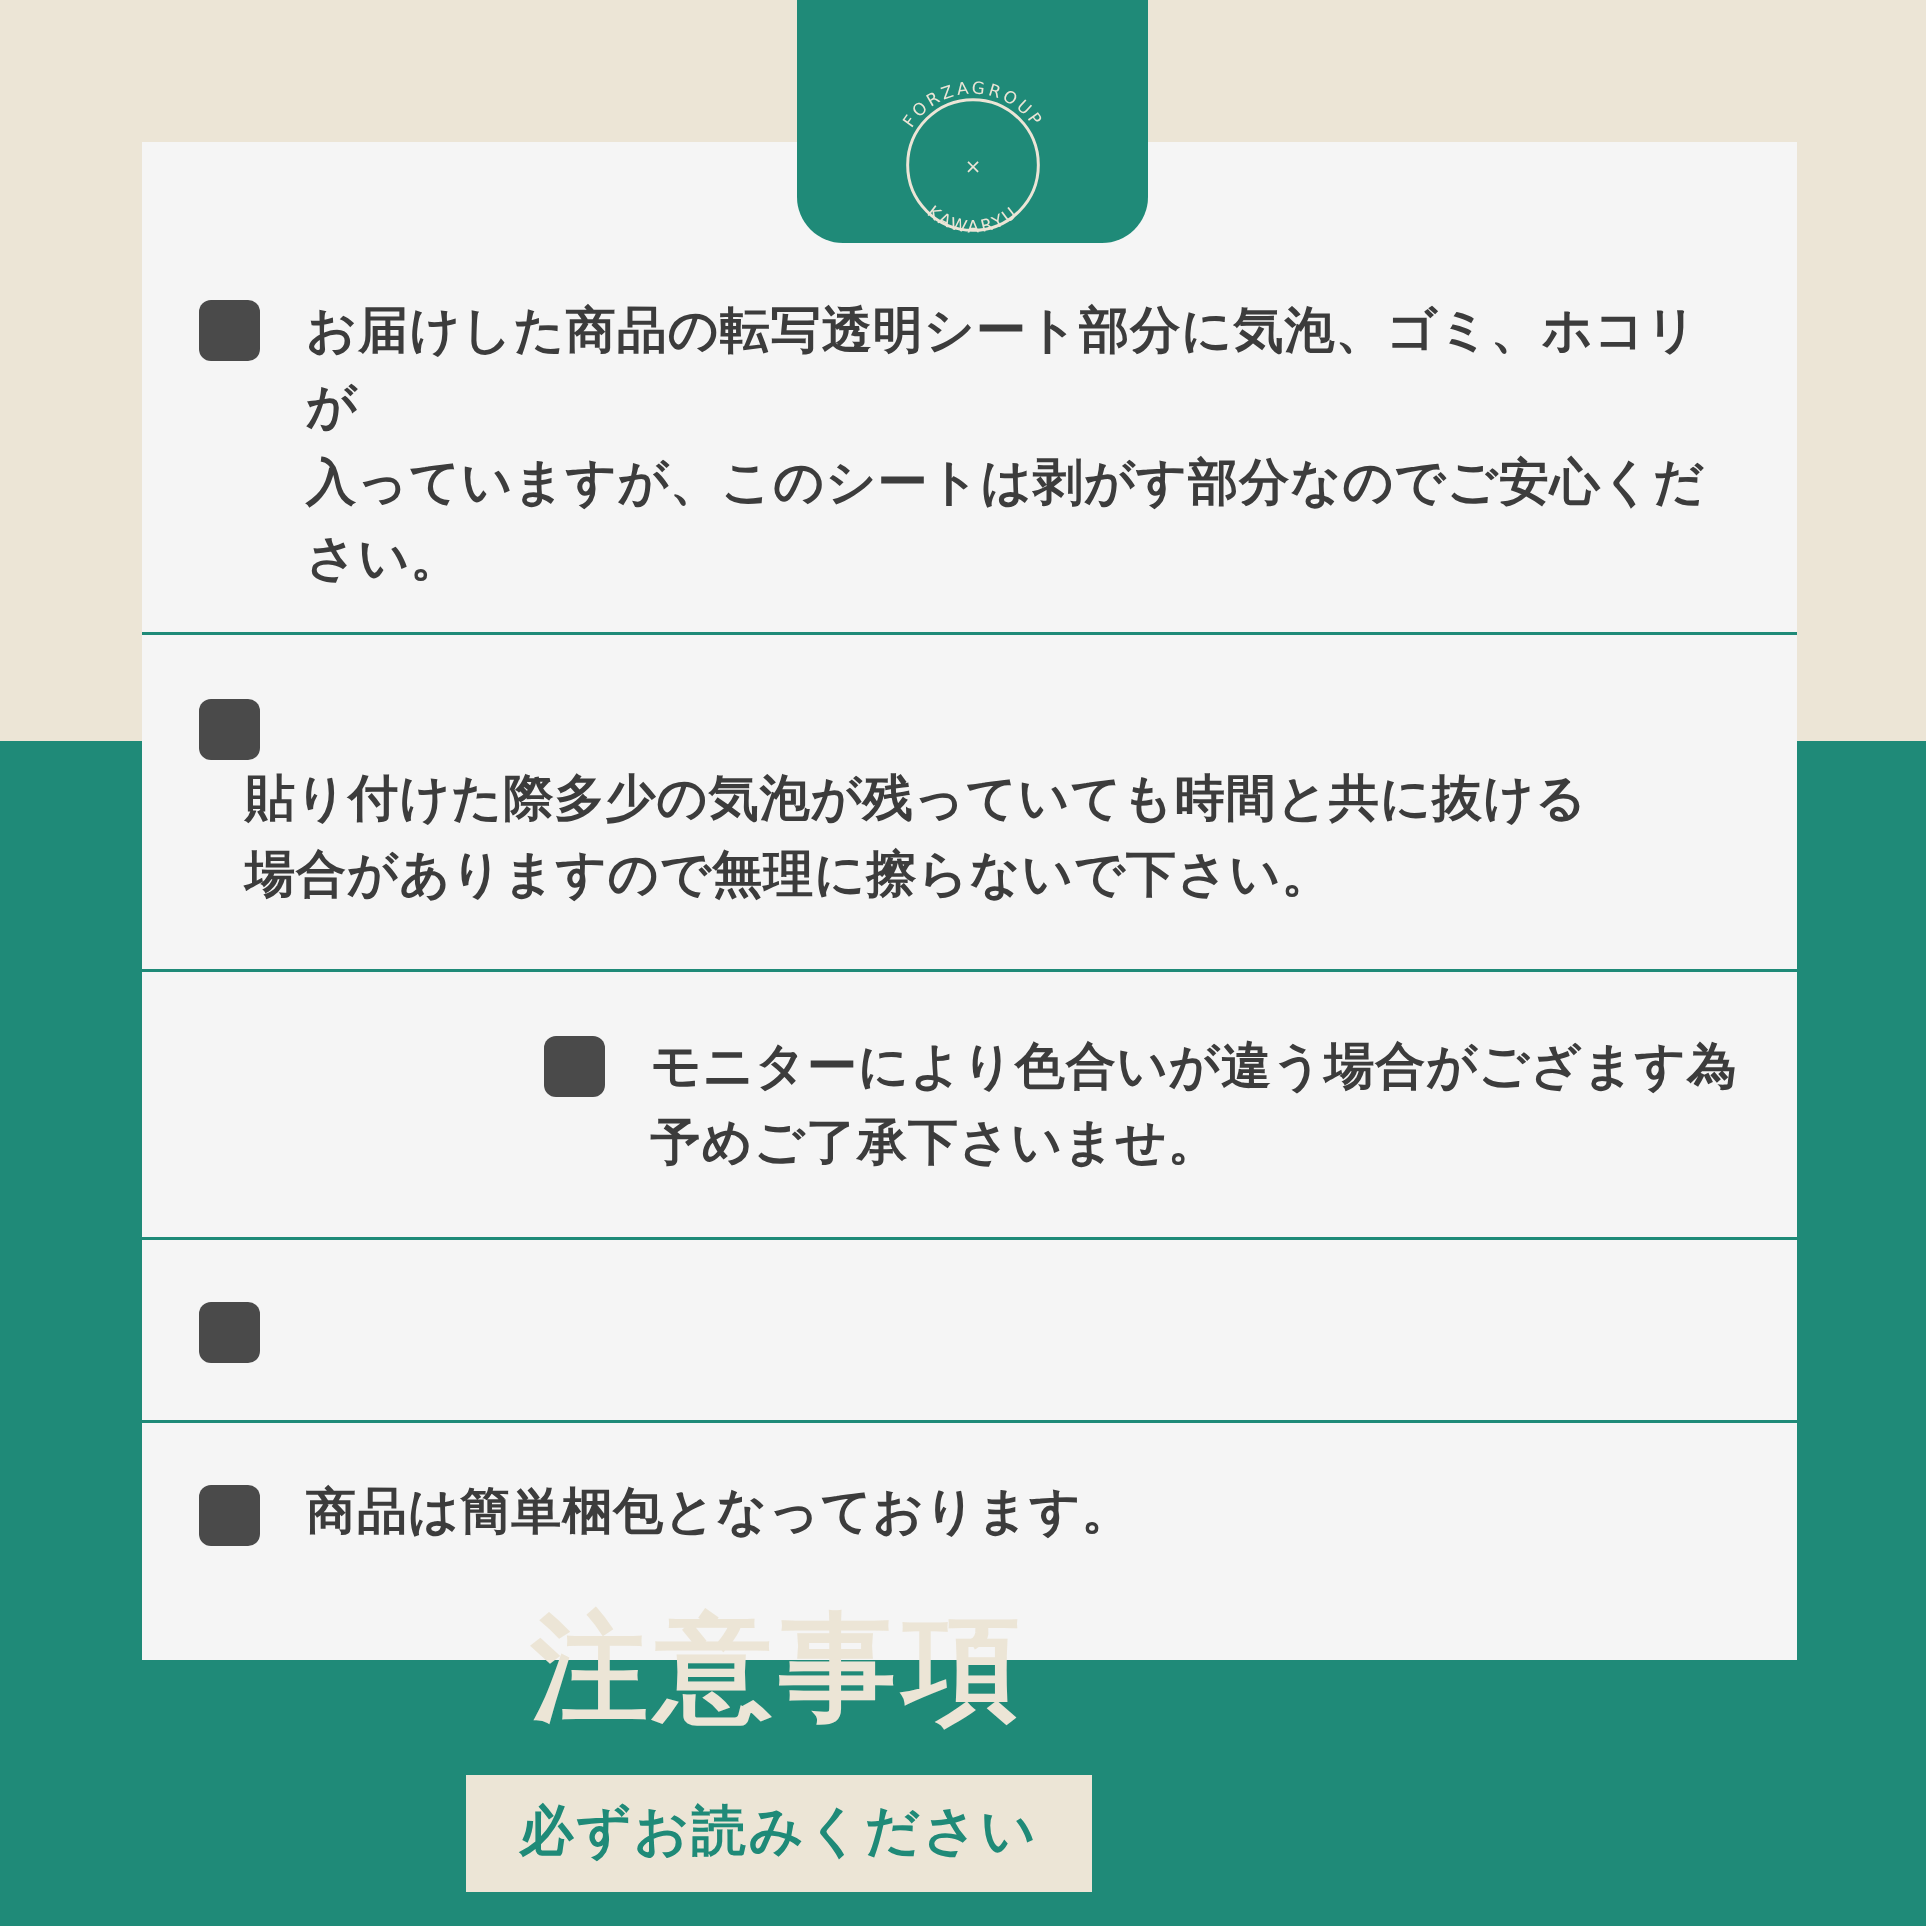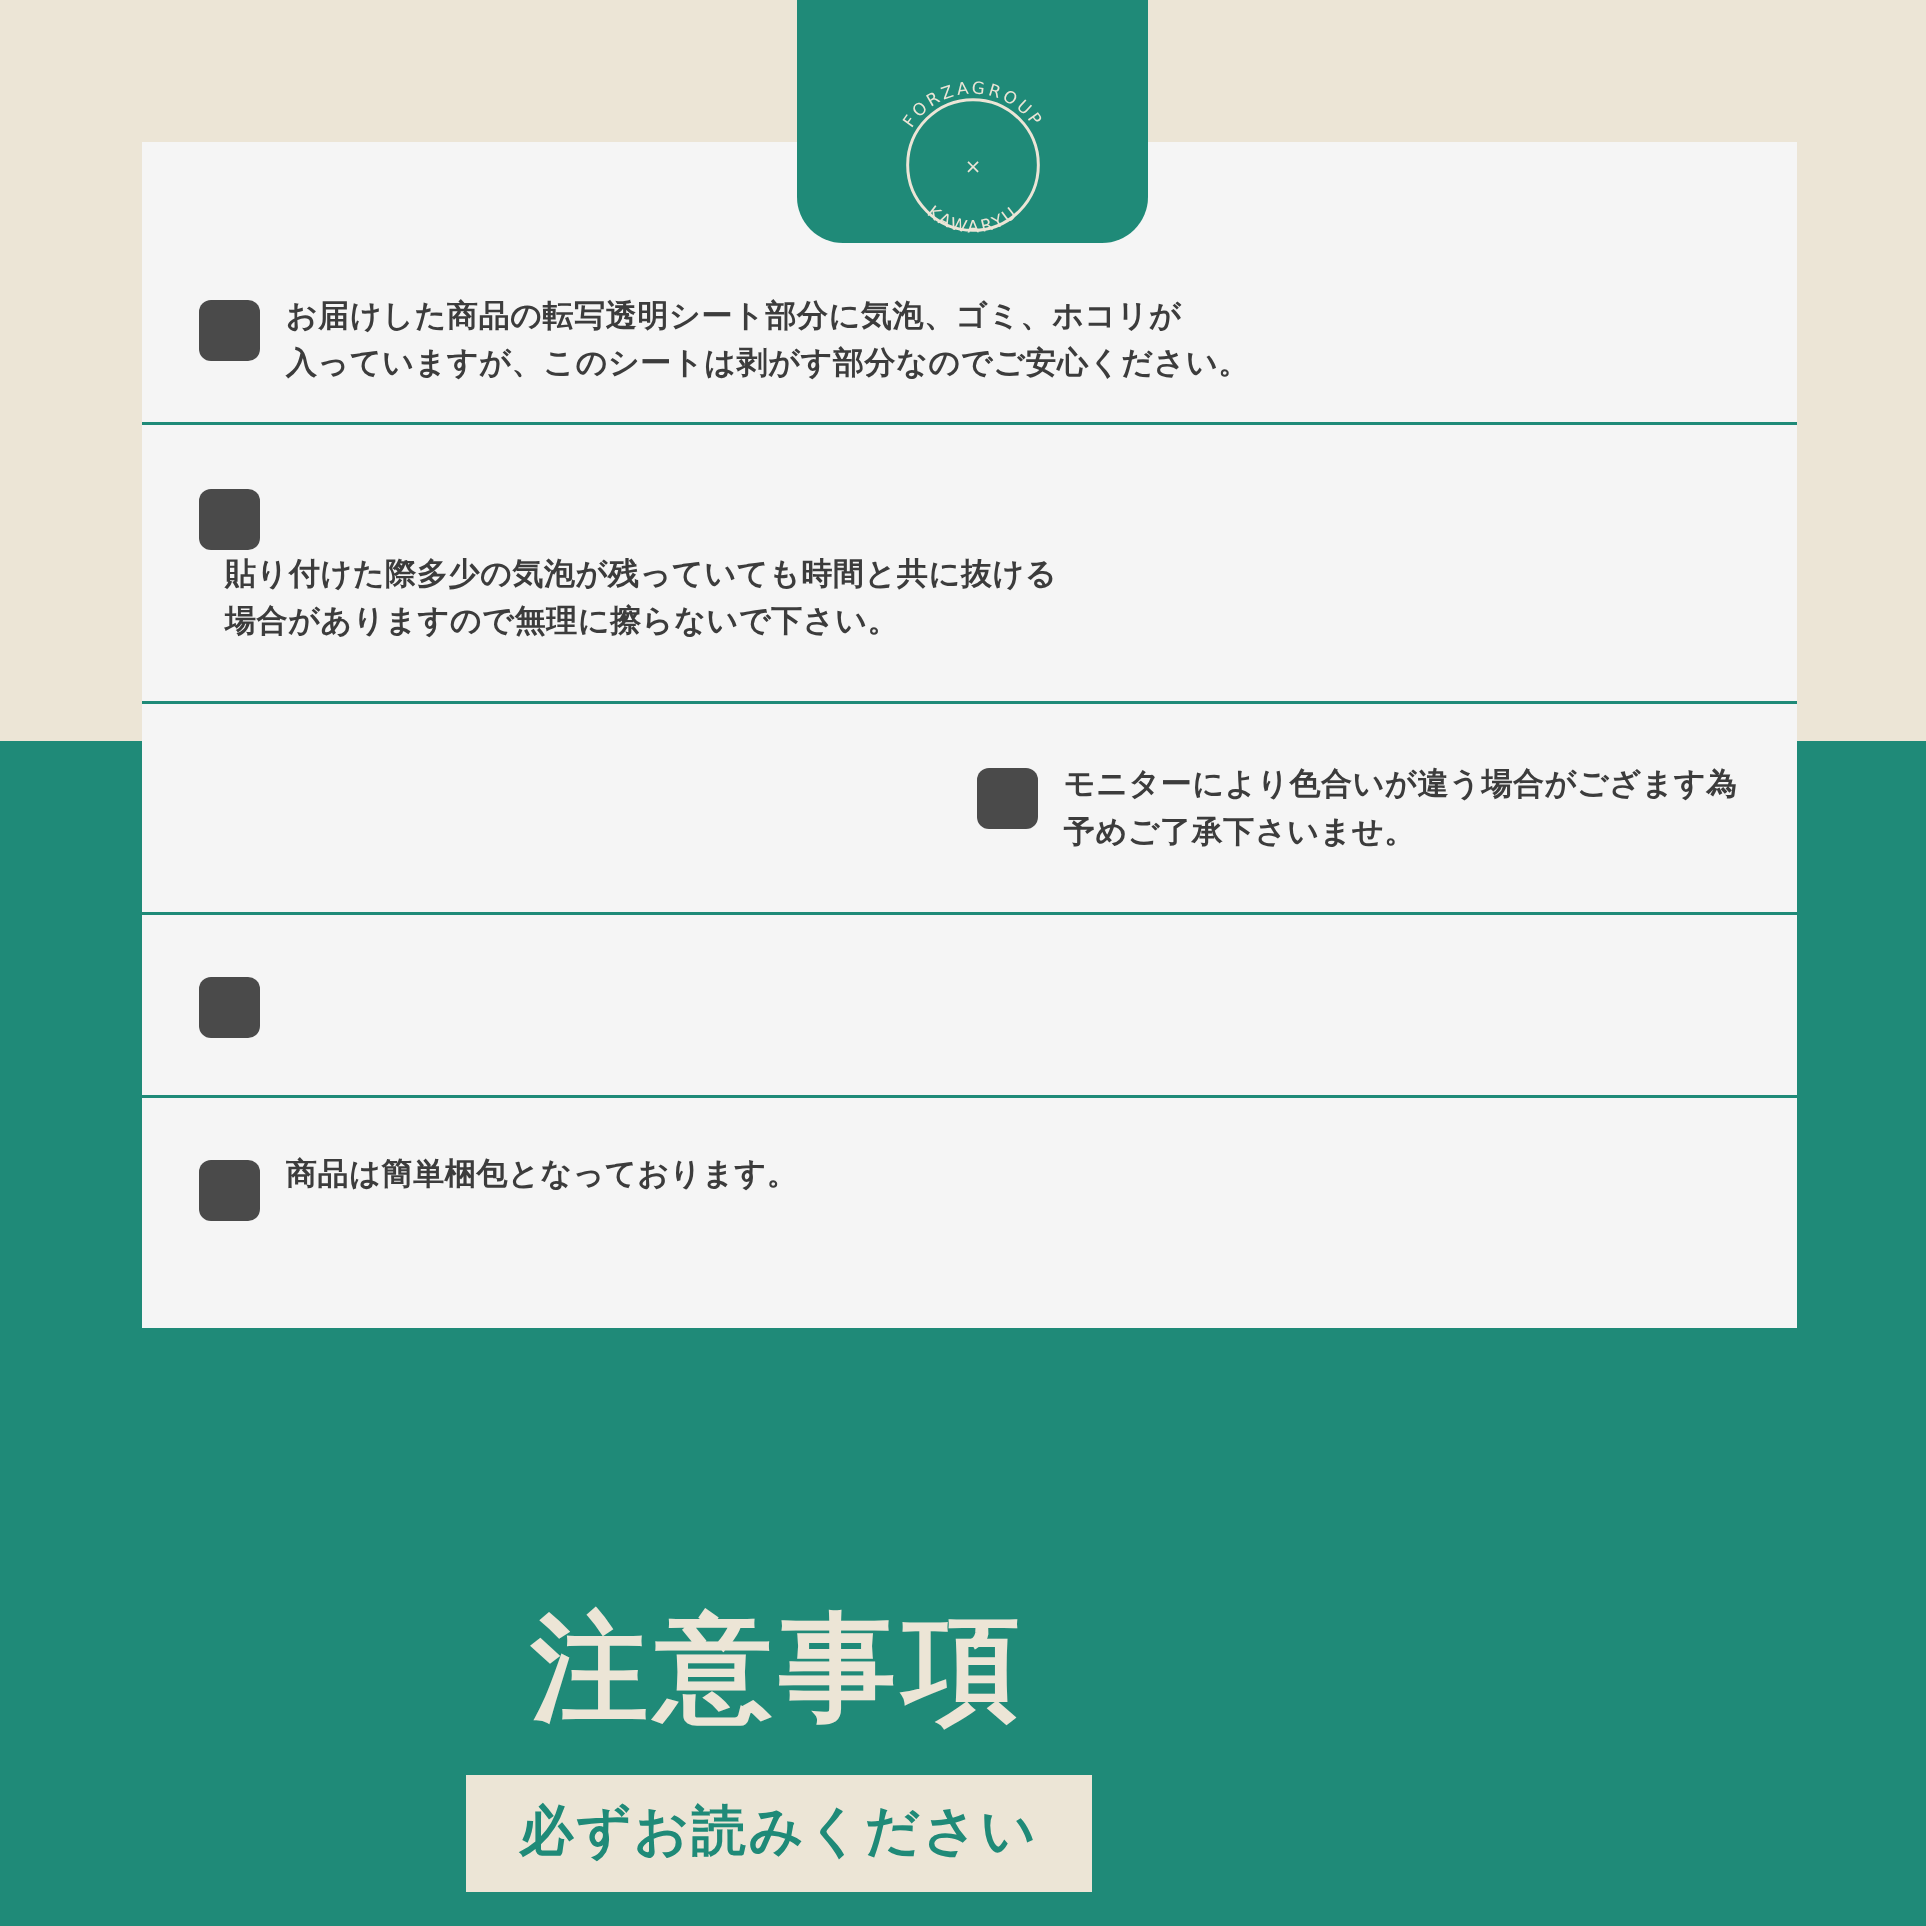--- a/index.html
+++ b/index.html
@@ -84,23 +84,23 @@
   .bullet {
     flex: 0 0 auto;
     width: 61px;
     height: 61px;
     border-radius: 12px;
     background: #4a4a4a;
     margin-top: 8px;
   }
 
   .note-text {
-    margin-left: 26px;
+    margin-left: 46px;
     color: #3c3c3c;
-    font-size: 31px;
+    font-size: 50px;
     line-height: 1.52;
     letter-spacing: 0.02em;
     font-weight: 600;
     white-space: pre-line;
     padding: 0;
   }
 
   
   .r1 { padding-top: 150px;  padding-bottom: 36px; }
   .r2 { padding-top: 59px;   padding-bottom: 57px; flex-direction: column; }

